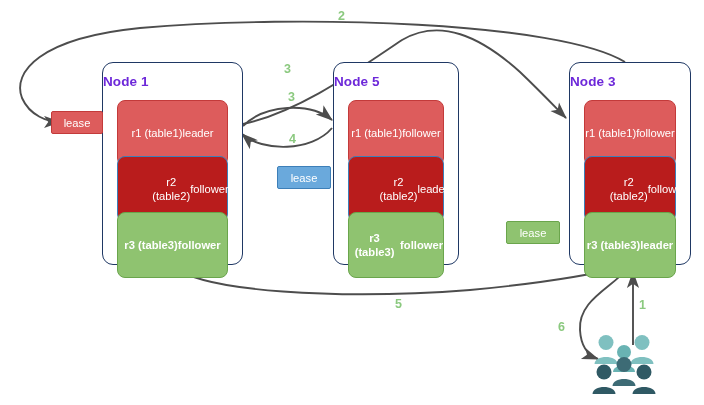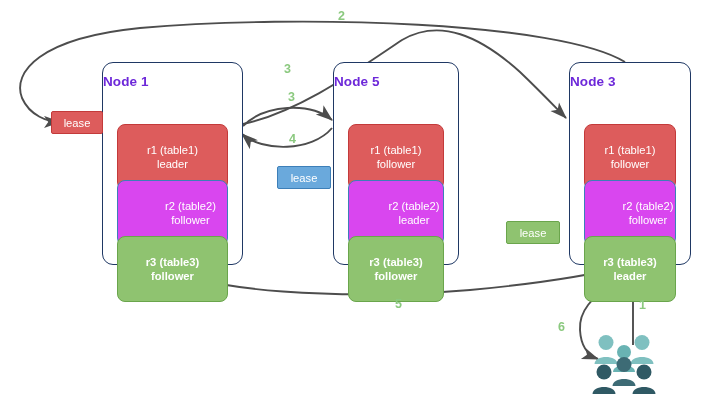--- a/index.html
+++ b/index.html
@@ -40,33 +40,32 @@
     margin-top: 11px;
     letter-spacing: .1px;
   }
   .range {
     position: absolute;
     left: 14px;
     right: 14px;
     height: 66px;
     border-radius: 8px;
     display: flex;
-    flex-direction: column;
+    flex-direction: row;
     align-items: center;
     justify-content: center;
     color: #ffffff;
     font-size: 11.2px;
     line-height: 14px;
     text-align: center;
     box-sizing: border-box;
-    margin-top: 24px;
   }
   .range .ln { display: block; }
   .r-red   { background: #dd5c5c; border: 1.4px solid #c33a3a; }
-  .r-blue  { background: #d946ef; border: 1.4px solid #3d7fb8; padding-left: 36px; }
+  .r-blue  { background: #b91c1c; border: 1.4px solid #3d7fb8; padding-left: 36px; }
   .r-green { background: #8fc370; border: 1.4px solid #6aa54c; font-weight: bold; }
   .lease {
     position: absolute;
     height: 23px;
     border-radius: 2px;
     display: flex;
     align-items: center;
     justify-content: center;
     color: #ffffff;
     font-size: 11.2px;

